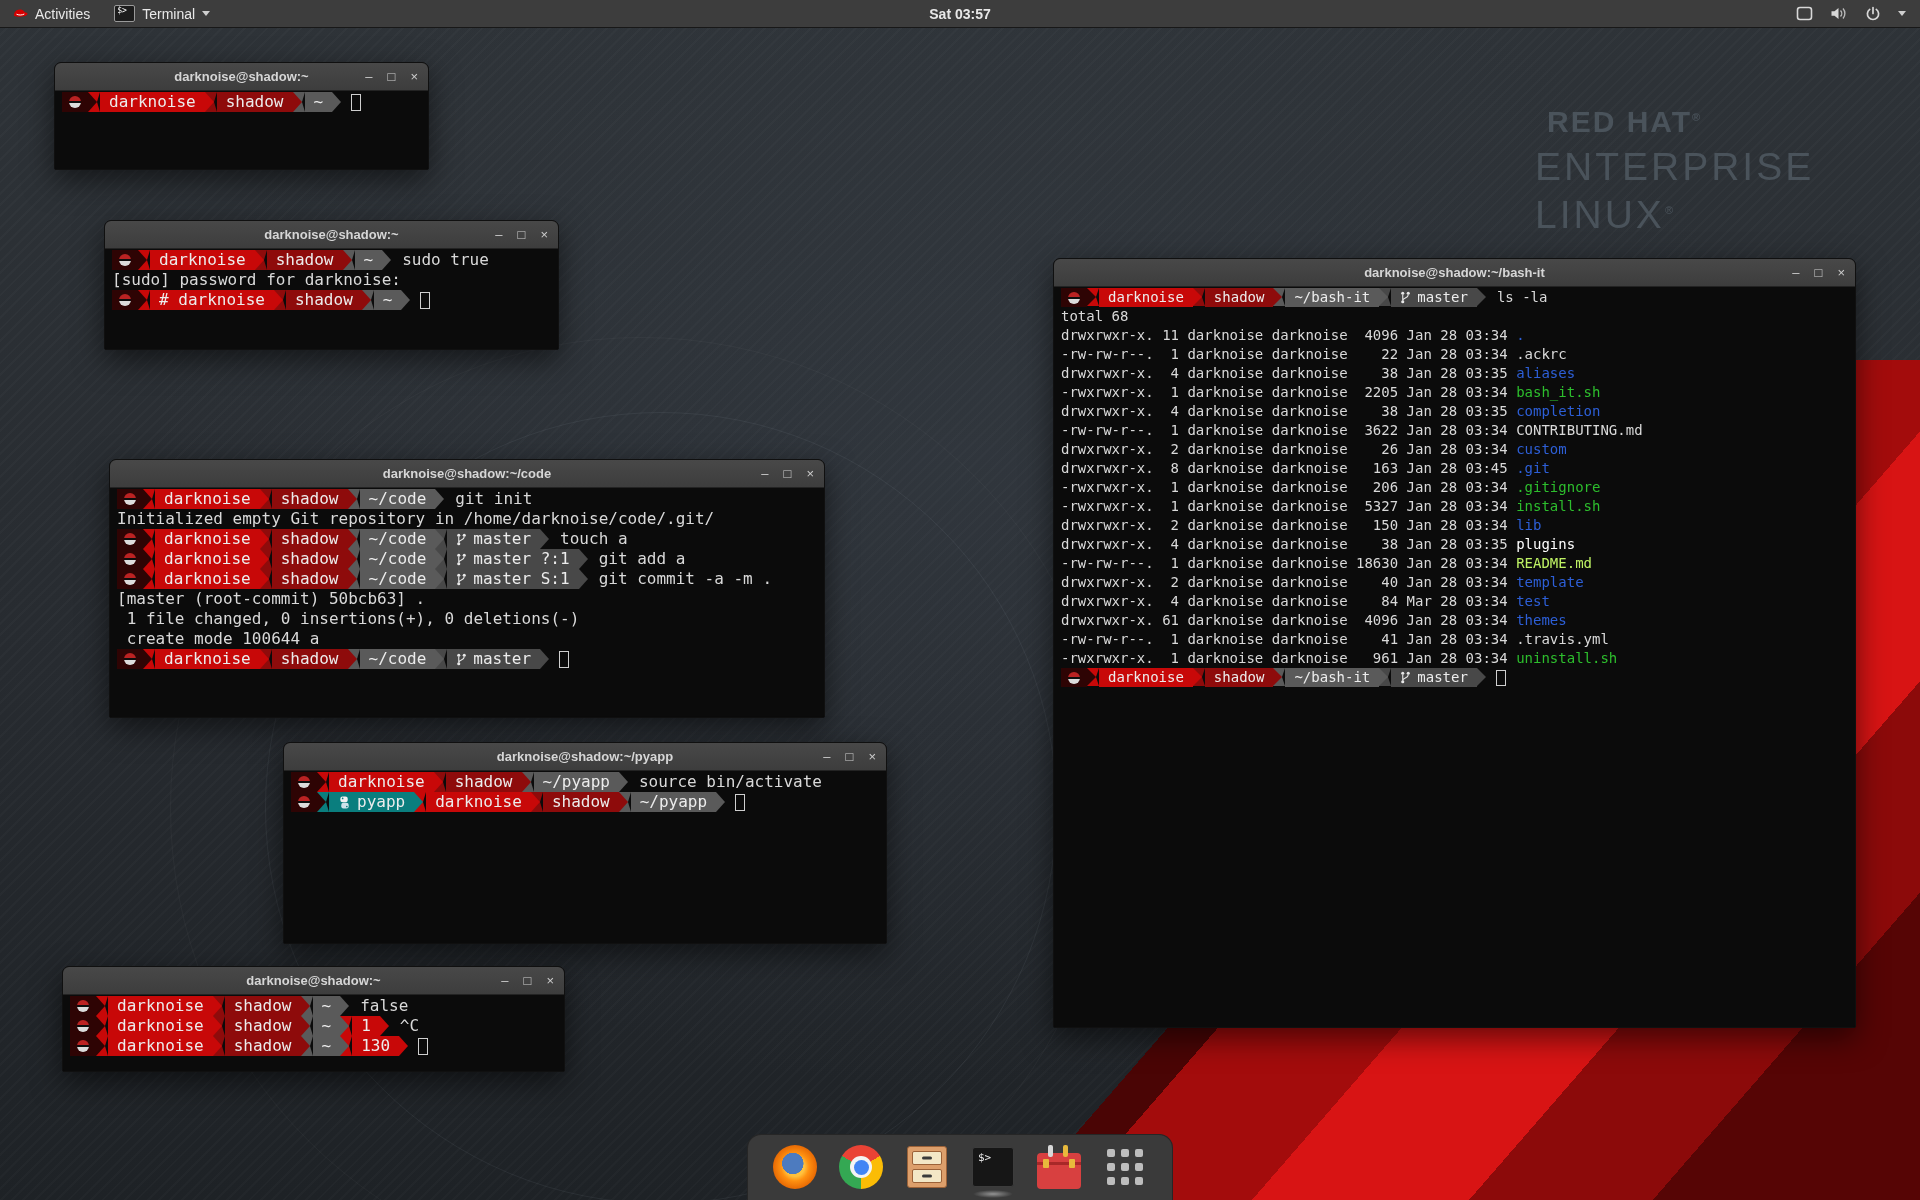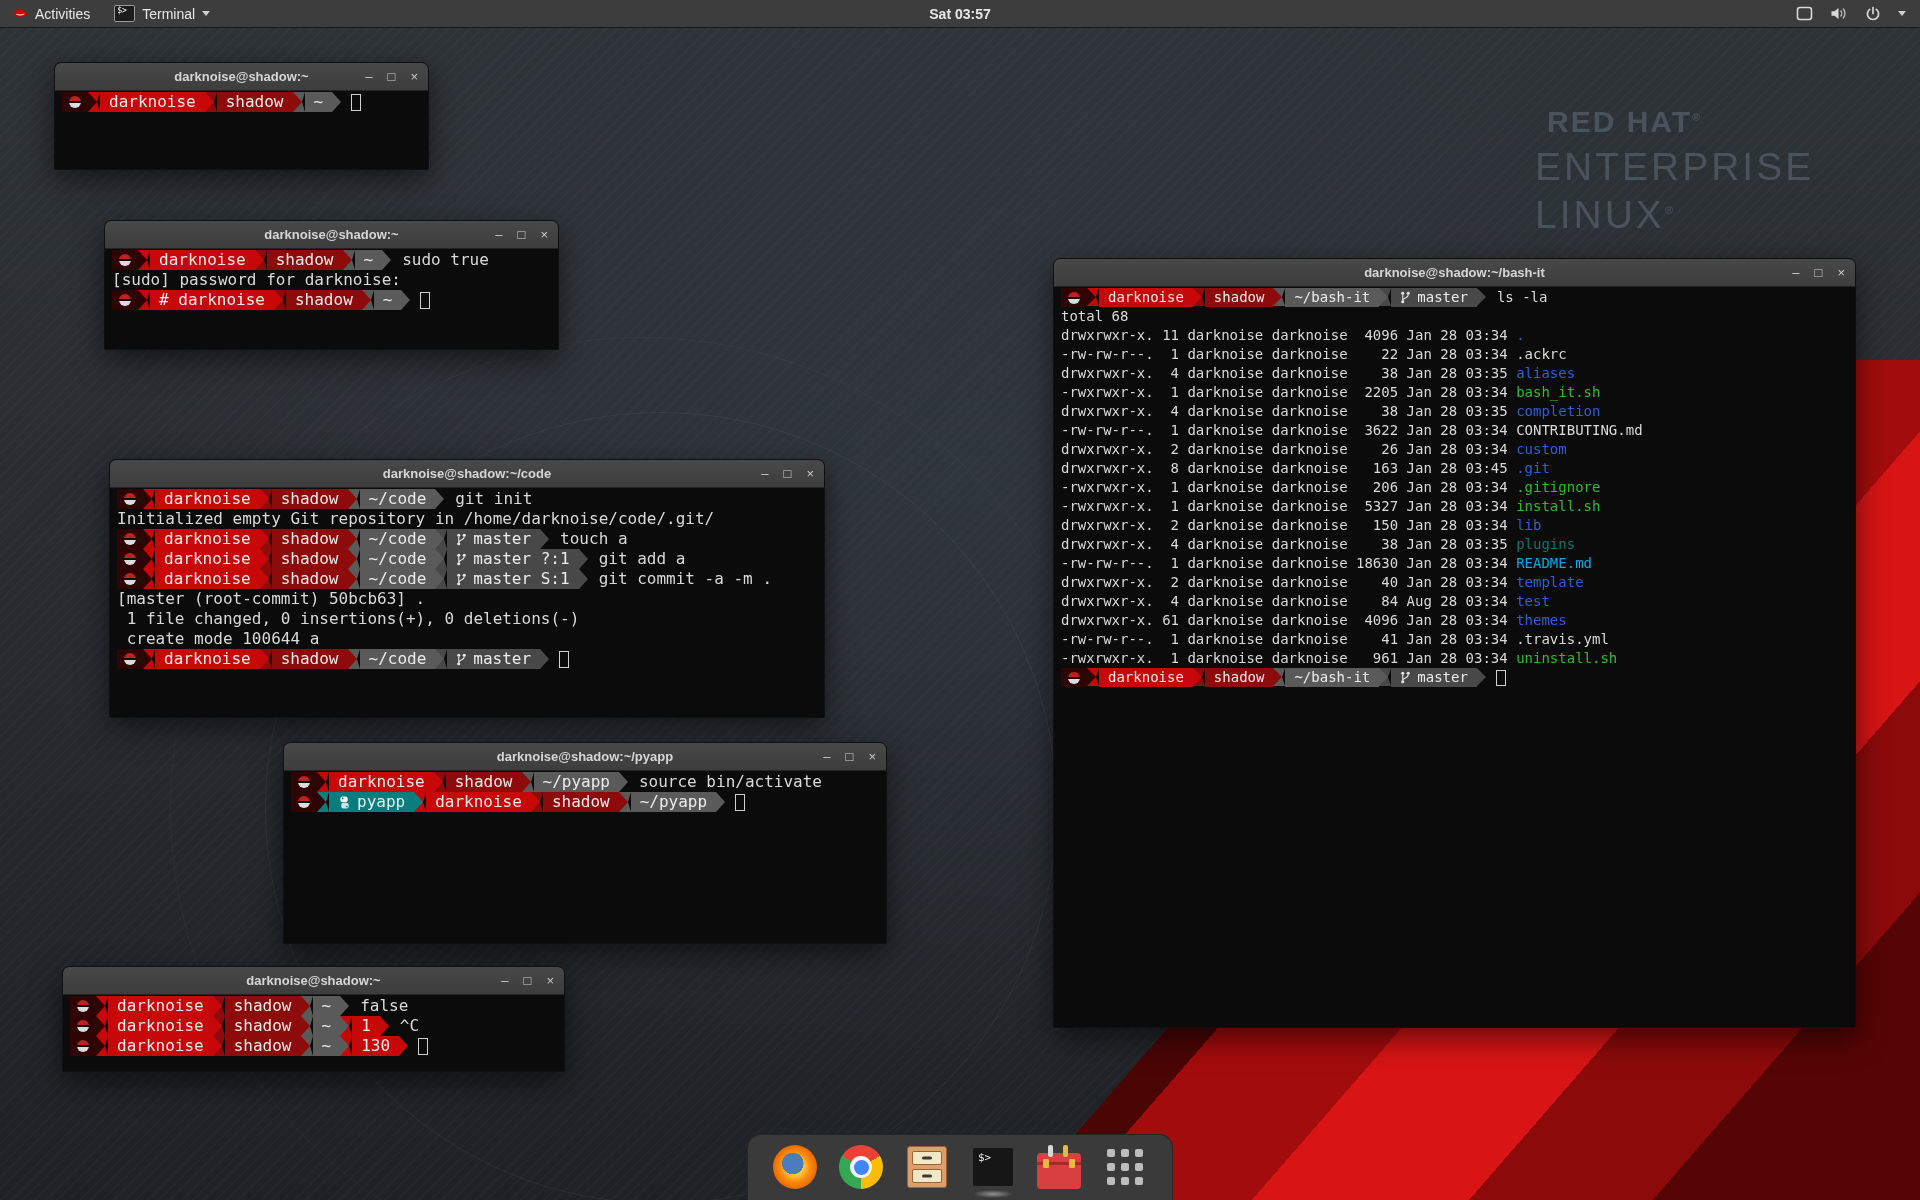--- a/index.html
+++ b/index.html
@@ -259,24 +259,24 @@
         <div class="line oline"><span>-rw-rw-r--.  1 darknoise darknoise    22 Jan 28 03:34 </span><span style="color: rgb(217, 217, 217);">.ackrc</span></div>
         <div class="line oline"><span>drwxrwxr-x.  4 darknoise darknoise    38 Jan 28 03:35 </span><span style="color: rgb(45, 95, 215);">aliases</span></div>
         <div class="line oline"><span>-rwxrwxr-x.  1 darknoise darknoise  2205 Jan 28 03:34 </span><span style="color: rgb(45, 190, 45);">bash_it.sh</span></div>
         <div class="line oline"><span>drwxrwxr-x.  4 darknoise darknoise    38 Jan 28 03:35 </span><span style="color: rgb(45, 95, 215);">completion</span></div>
         <div class="line oline"><span>-rw-rw-r--.  1 darknoise darknoise  3622 Jan 28 03:34 </span><span style="color: rgb(217, 217, 217);">CONTRIBUTING.md</span></div>
         <div class="line oline"><span>drwxrwxr-x.  2 darknoise darknoise    26 Jan 28 03:34 </span><span style="color: rgb(45, 95, 215);">custom</span></div>
         <div class="line oline"><span>drwxrwxr-x.  8 darknoise darknoise   163 Jan 28 03:45 </span><span style="color: rgb(45, 95, 215);">.git</span></div>
         <div class="line oline"><span>-rwxrwxr-x.  1 darknoise darknoise   206 Jan 28 03:34 </span><span style="color: rgb(45, 190, 45);">.gitignore</span></div>
         <div class="line oline"><span>-rwxrwxr-x.  1 darknoise darknoise  5327 Jan 28 03:34 </span><span style="color: rgb(45, 190, 45);">install.sh</span></div>
         <div class="line oline"><span>drwxrwxr-x.  2 darknoise darknoise   150 Jan 28 03:34 </span><span style="color: rgb(45, 95, 215);">lib</span></div>
-        <div class="line oline"><span>drwxrwxr-x.  4 darknoise darknoise    38 Jan 28 03:35 </span><span style="color: #0f766e;">plugins</span></div>
-        <div class="line oline"><span>-rw-rw-r--.  1 darknoise darknoise 18630 Jan 28 03:34 </span><span style="color: #0ea5e9;">README.md</span></div>
+        <div class="line oline"><span>drwxrwxr-x.  4 darknoise darknoise    38 Jan 28 03:35 </span><span style="color: #ffffff;">plugins</span></div>
+        <div class="line oline"><span>-rw-rw-r--.  1 darknoise darknoise 18630 Jan 28 03:34 </span><span style="color: #bef264;">README.md</span></div>
         <div class="line oline"><span>drwxrwxr-x.  2 darknoise darknoise    40 Jan 28 03:34 </span><span style="color: rgb(45, 95, 215);">template</span></div>
-        <div class="line oline"><span>drwxrwxr-x.  4 darknoise darknoise    84 Aug 28 03:34 </span><span style="color: rgb(45, 95, 215);">test</span></div>
+        <div class="line oline"><span>drwxrwxr-x.  4 darknoise darknoise    84 Mar 28 03:34 </span><span style="color: rgb(45, 95, 215);">test</span></div>
         <div class="line oline"><span>drwxrwxr-x. 61 darknoise darknoise  4096 Jan 28 03:34 </span><span style="color: rgb(45, 95, 215);">themes</span></div>
         <div class="line oline"><span>-rw-rw-r--.  1 darknoise darknoise    41 Jan 28 03:34 </span><span style="color: rgb(217, 217, 217);">.travis.yml</span></div>
         <div class="line oline"><span>-rwxrwxr-x.  1 darknoise darknoise   961 Jan 28 03:34 </span><span style="color: rgb(45, 190, 45);">uninstall.sh</span></div>
         <div class="line pline"><span class="seg" style="background: rgb(46, 4, 4); padding: 0px 7px;"><span class="pokeball"></span></span><span class="arrow" style="border-left-color: rgb(46, 4, 4); border-top-color: rgb(200, 8, 8); border-bottom-color: rgb(200, 8, 8);"></span><span class="seg" style="background: rgb(200, 8, 8);">darknoise</span><span class="arrow" style="border-left-color: rgb(200, 8, 8); border-top-color: rgb(142, 11, 11); border-bottom-color: rgb(142, 11, 11);"></span><span class="seg" style="background: rgb(142, 11, 11);">shadow</span><span class="arrow" style="border-left-color: rgb(142, 11, 11); border-top-color: rgb(90, 90, 90); border-bottom-color: rgb(90, 90, 90);"></span><span class="seg" style="background: rgb(90, 90, 90);">~/bash-it</span><span class="arrow" style="border-left-color: rgb(90, 90, 90); border-top-color: rgb(72, 72, 72); border-bottom-color: rgb(72, 72, 72);"></span><span class="seg" style="background: rgb(72, 72, 72);"><svg width="11" height="15" viewBox="0 0 12 16">
               <circle cx="3" cy="3.3" r="1.7" fill="#e8e8e8"></circle>
               <circle cx="9" cy="3.3" r="1.7" fill="#e8e8e8"></circle>
               <circle cx="3" cy="12.7" r="1.7" fill="#e8e8e8"></circle>
               <path d="M3 5v6 M9 5c0 4-6 3-6 6.5" stroke="#e8e8e8" stroke-width="1.2" fill="none"></path>
             </svg><span>master</span></span><span class="arrow" style="border-left-color: rgb(72, 72, 72); border-top-color: transparent; border-bottom-color: transparent;"></span><span class="cursor"></span></div>
       </div>

